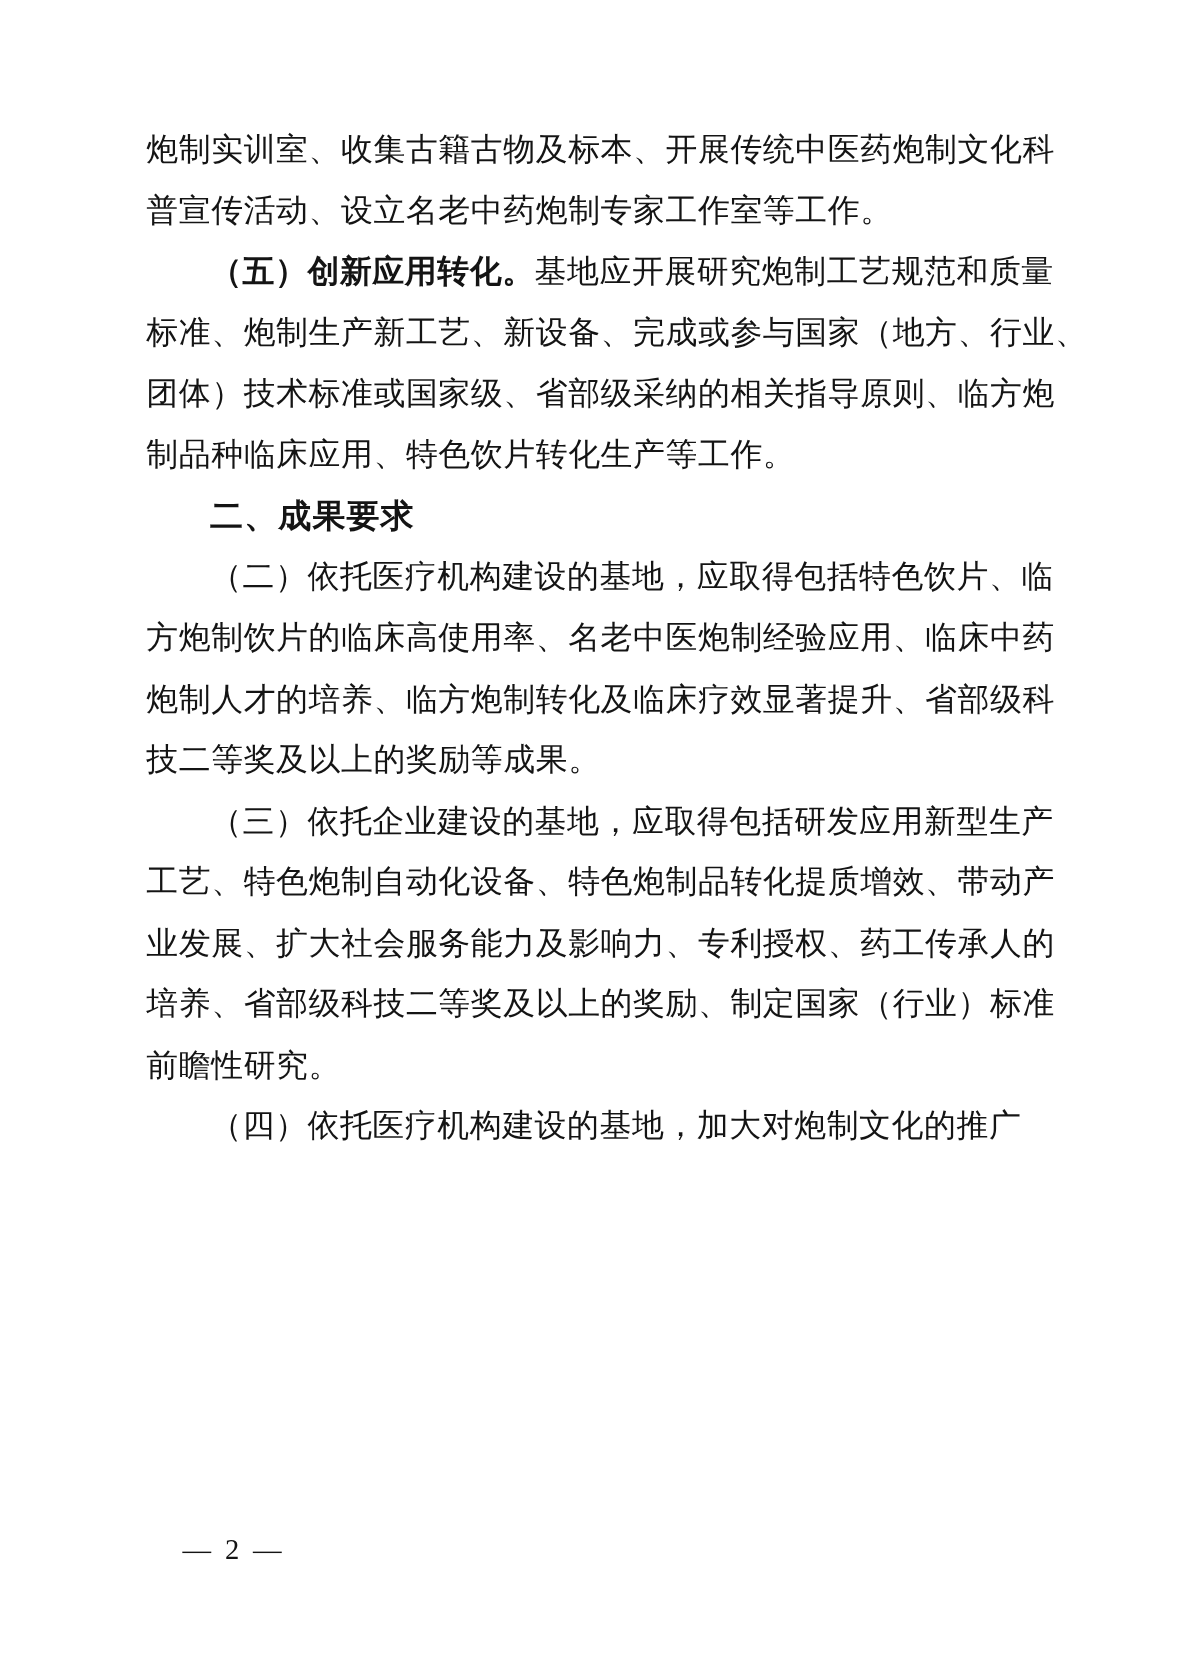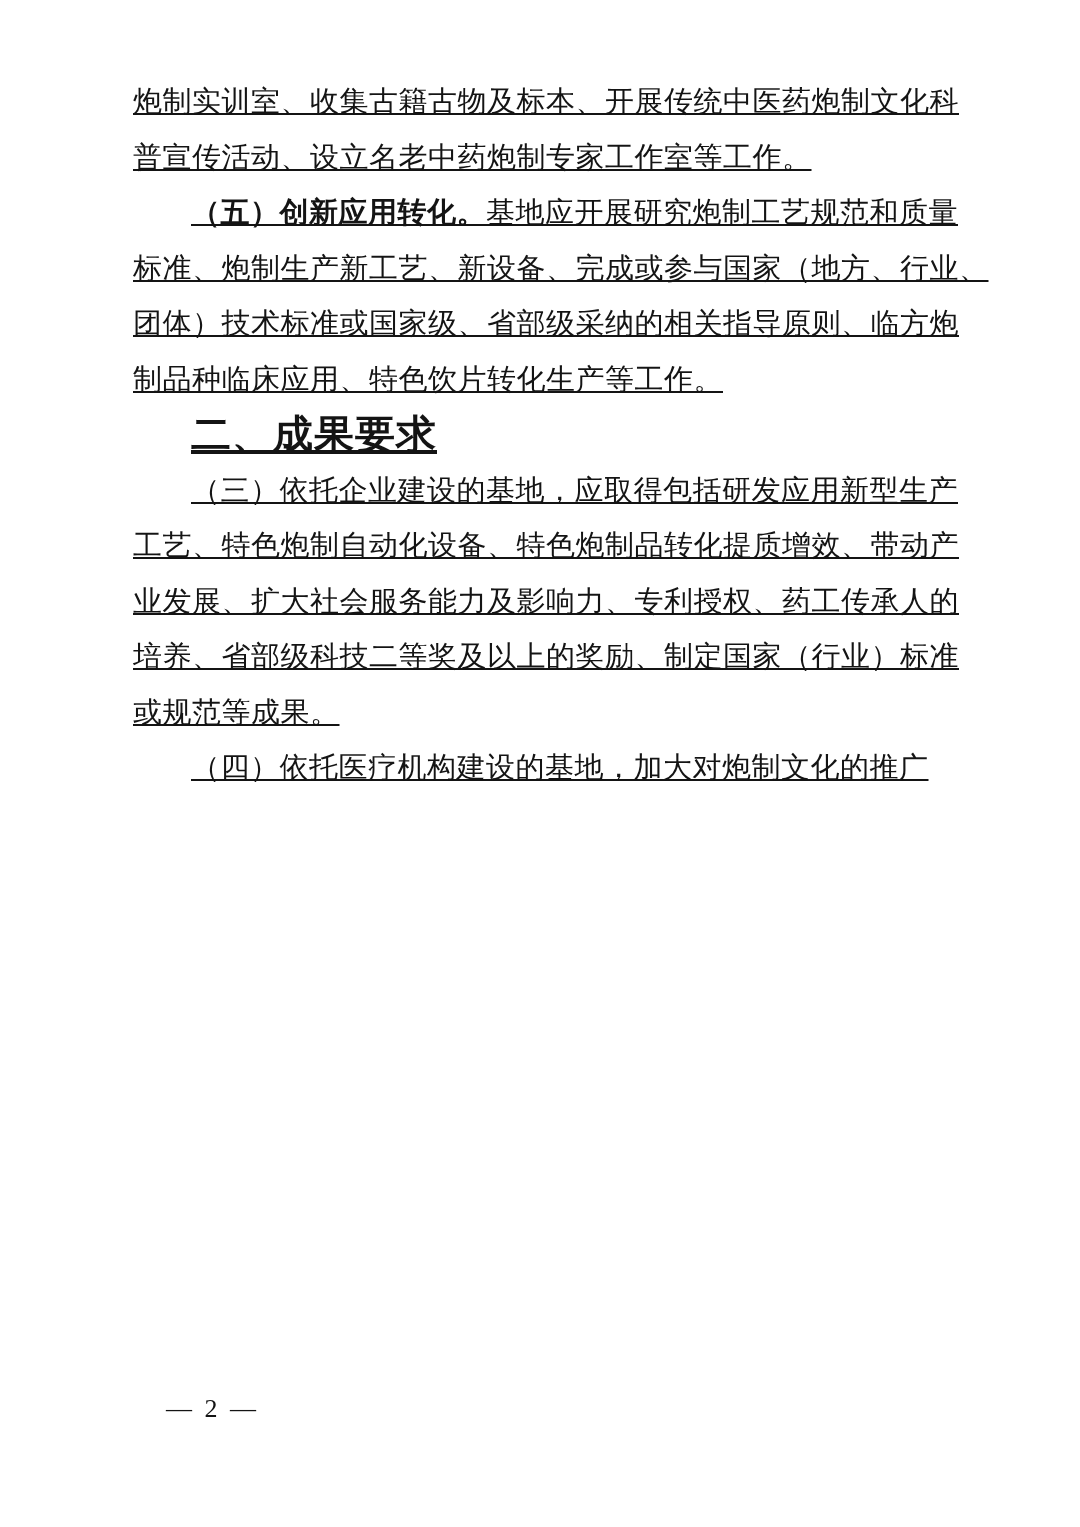--- a/index.html
+++ b/index.html
@@ -12,42 +12,41 @@
     background: #ffffff;
     position: relative;
     overflow: hidden;
     font-family: "Liberation Serif", "DejaVu Serif", serif;
     color: #141414;
   }
   .page {
     position: absolute;
     inset: 0;
     box-sizing: border-box;
-    padding: 74px 118px 0 133px;
-    text-decoration: underline;
+    padding: 109px 118px 0 133px;
   }
   .para {
     margin: 0;
     font-size: 29px;
     line-height: 55.5px;
     letter-spacing: 0.5px;
     white-space: pre;       
     text-align: left;
   }
   .indent {
     text-indent: 58px;      
   }
   .lead-bold {
     font-weight: 700;
     font-family: "Liberation Sans", "DejaVu Sans", sans-serif; 
     margin-top: 32px;
   }
   .heading {
     margin: 0;
-    font-size: 40px;
+    font-size: 30px;
     line-height: 55.5px;
     letter-spacing: 1px;
     font-weight: 700;
     font-family: "Liberation Sans", "DejaVu Sans", sans-serif; 
     text-indent: 58px;
     white-space: pre;
   }
   .footer-page-number {
     position: absolute;
     left: 166px;
@@ -67,24 +66,28 @@
 普宣传活动、设立名老中药炮制专家工作室等工作。</p>
 
   <p class="para indent"><span class="lead-bold">（五）创新应用转化。</span><span>基地应开展研究炮制工艺规范和质量
 标准、炮制生产新工艺、新设备、完成或参与国家（地方、行业、
 团体）技术标准或国家级、省部级采纳的相关指导原则、临方炮
 制品种临床应用、特色饮片转化生产等工作。</span></p>
 
   <h2 class="heading">二、成果要求</h2>
 
 
+  <p class="para indent">（二）依托医疗机构建设的基地，应取得包括特色饮片、临
+方炮制饮片的临床高使用率、名老中医炮制经验应用、临床中药
+炮制人才的培养、临方炮制转化及临床疗效显著提升、省部级科
+技二等奖及以上的奖励等成果。</p>
 
   <p class="para indent">（三）依托企业建设的基地，应取得包括研发应用新型生产
 工艺、特色炮制自动化设备、特色炮制品转化提质增效、带动产
 业发展、扩大社会服务能力及影响力、专利授权、药工传承人的
 培养、省部级科技二等奖及以上的奖励、制定国家（行业）标准
-或规范等成果。</p>
+前瞻性研究。</p>
 
   <p class="para indent">（四）依托医疗机构建设的基地，加大对炮制文化的推广</p>
 
 </div>
 
 <div class="footer-page-number">— 2 —</div>
 
 </body></html>

